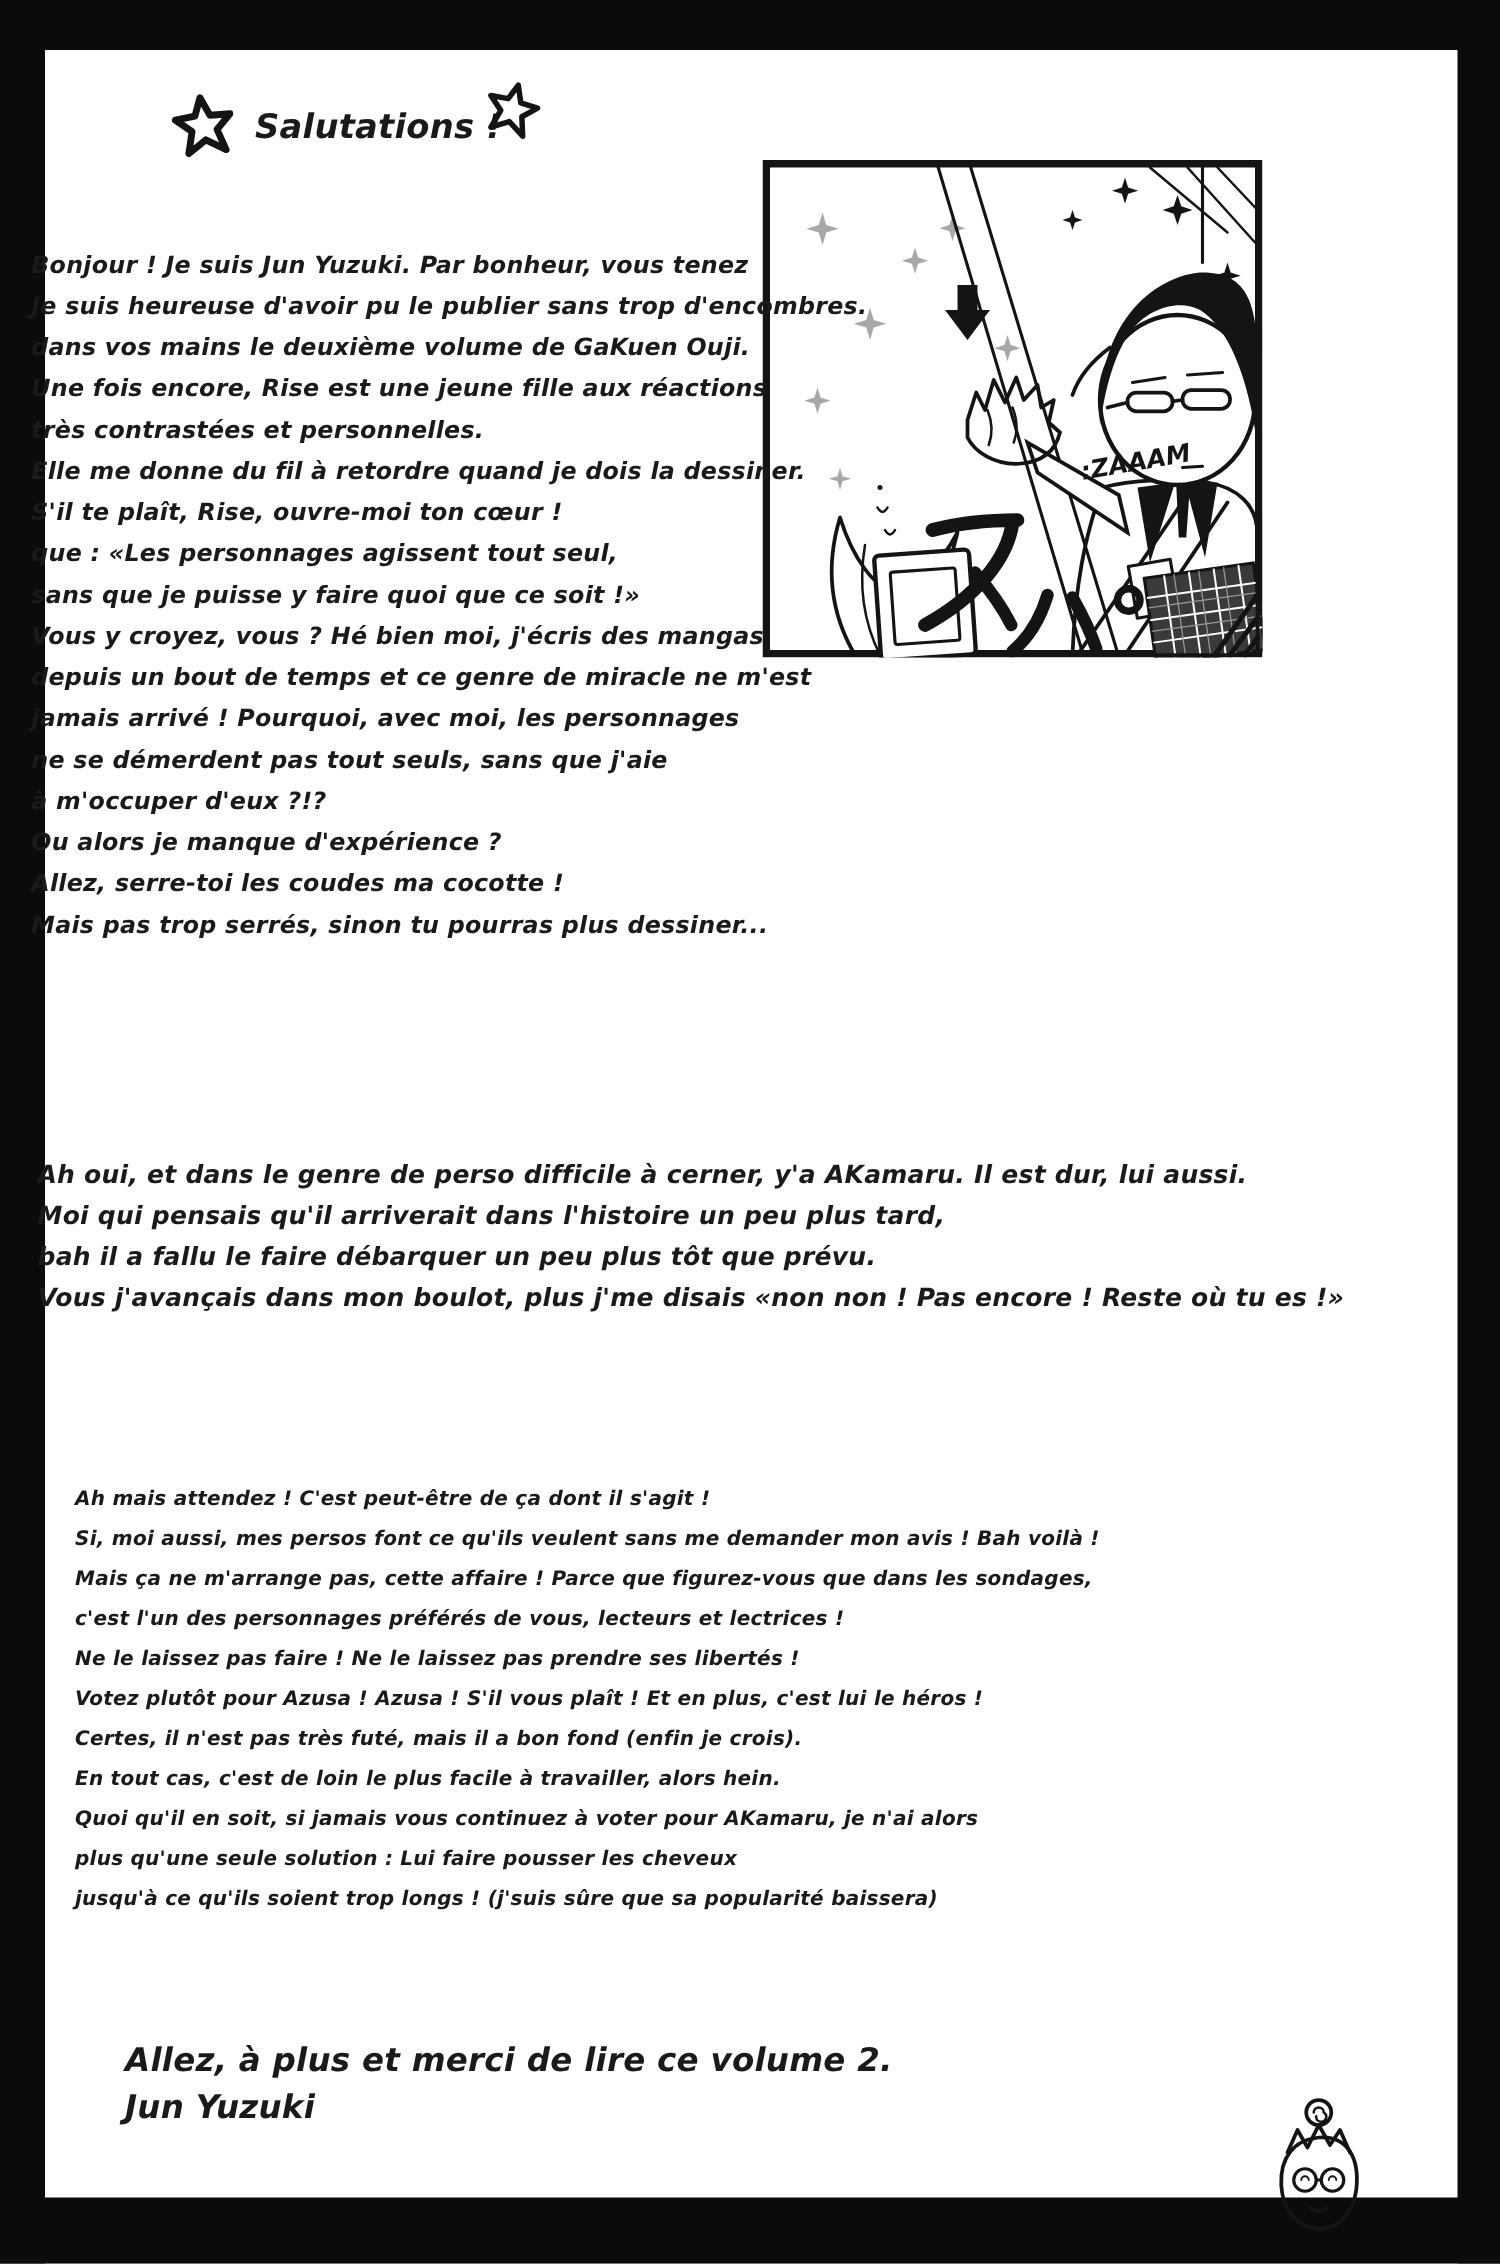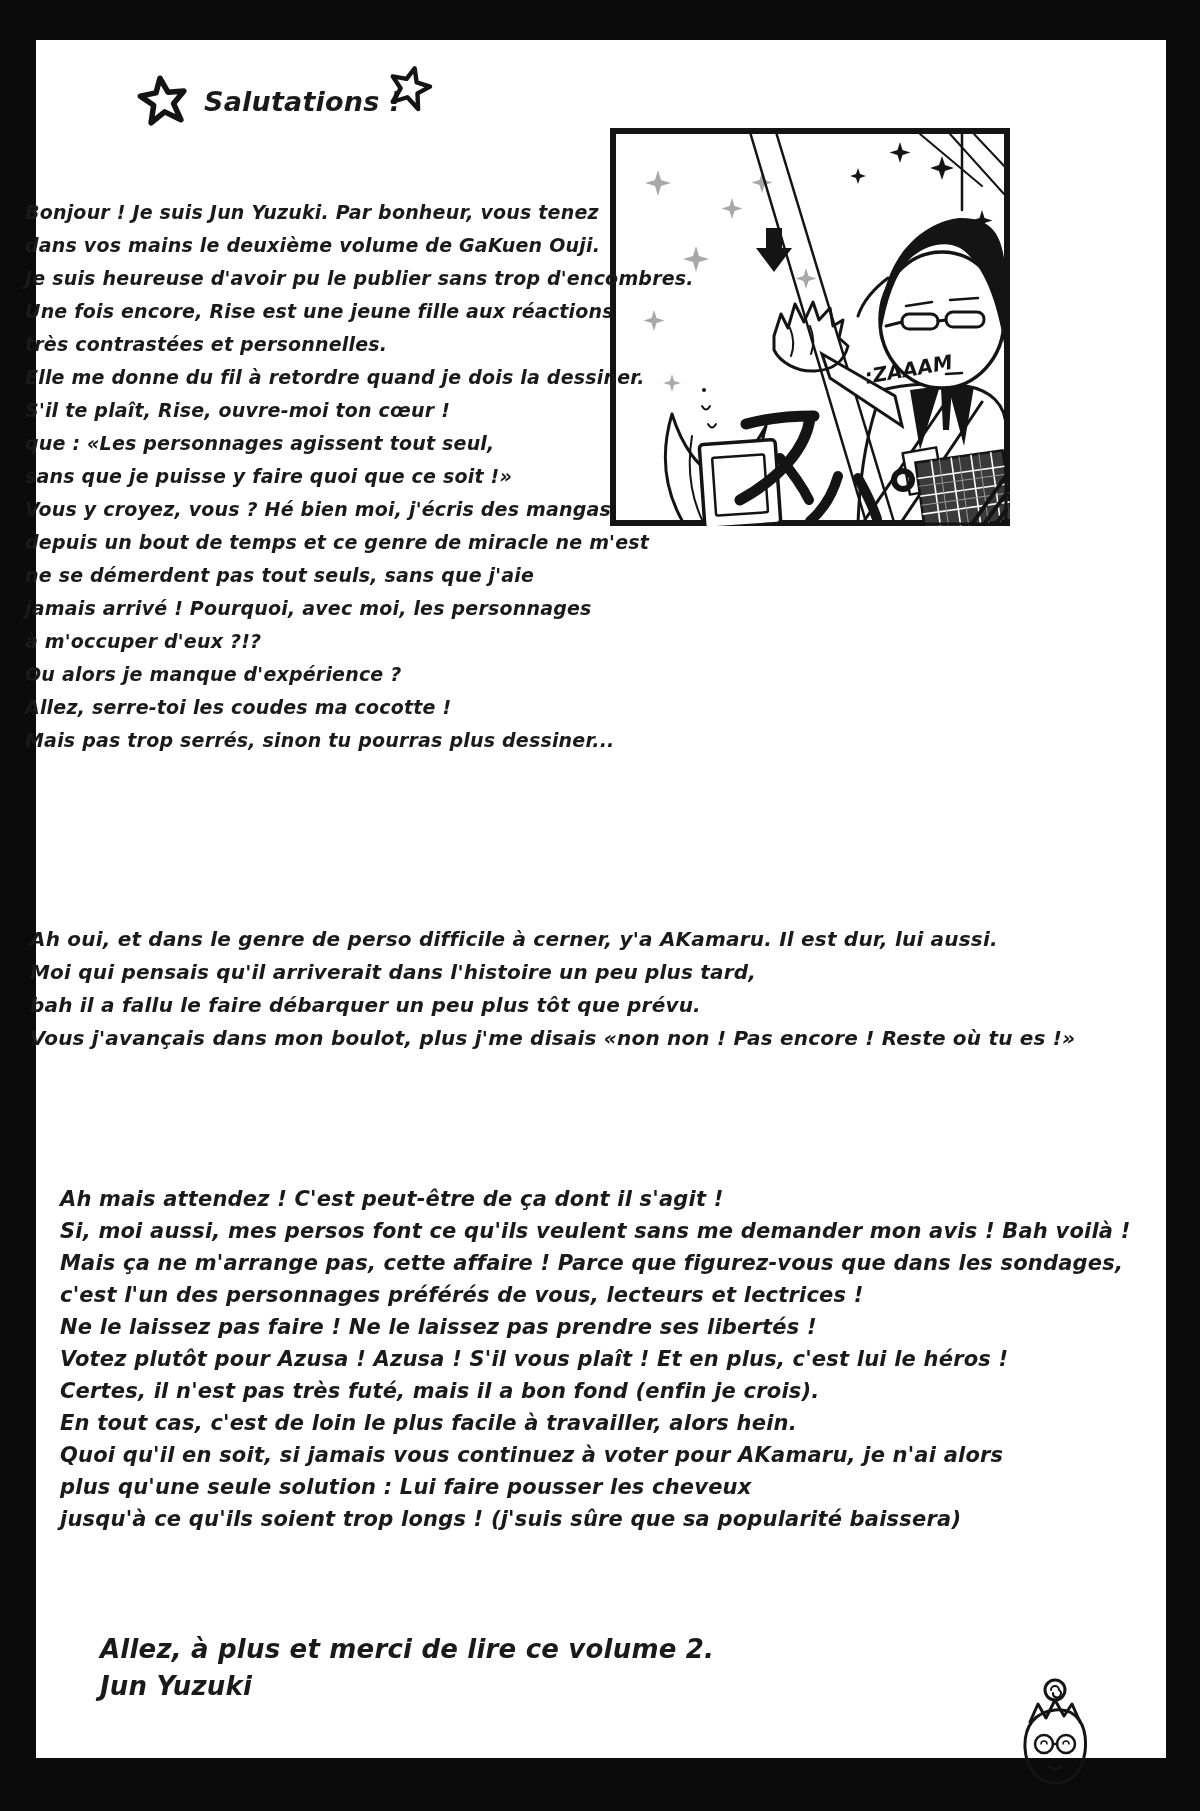--- a/index.html
+++ b/index.html
@@ -14,21 +14,21 @@
   .title-row{position:absolute;left:138px;top:66px;height:70px;}
   .title-text{position:absolute;left:66px;top:20px;font-size:27px;font-weight:bold;white-space:nowrap;}
   .star{position:absolute;}
   .star1{left:0;top:8px;transform:rotate(-8deg);}
   .star2{left:250px;top:-2px;transform:rotate(14deg);}
   .panel{position:absolute;left:610px;top:128px;width:400px;height:398px;}
   .para{position:absolute;text-align:left;font-weight:bold;}
   .para .line{white-space:nowrap;}
   .p1{left:25px;top:196px;width:585px;font-size:19px;line-height:33px;}
   .p2{left:30px;top:905px;width:970px;font-size:20px;line-height:33px;margin-top:18px;}
-  .p3{left:60px;top:1183px;width:1080px;font-size:21px;line-height:32px;}
+  .p3{left:60px;top:1183px;width:1080px;font-size:16px;line-height:32px;}
   .closing{left:100px;top:1631px;width:480px;font-size:26px;line-height:37px;}
   .doodle{position:absolute;left:1010px;top:1672px;z-index:3;}
   svg .ink{stroke:#141414;fill:none;stroke-linecap:round;stroke-linejoin:round;}
 </style>
 </head>
 <body>
 
 <div class="page">
 
   <div class="bar bar-top"></div>
@@ -156,32 +156,32 @@
     <g>
       <path class="ink" stroke-width="10" d="M228,348 C222,368 212,383 200,393"></path>
       <path class="ink" stroke-width="10" d="M248,350 C257,366 263,379 267,391"></path>
     </g>
     <circle cx="293" cy="352" r="9" class="ink" stroke-width="6"></circle>
     <text x="256" y="256" transform="rotate(-10 256 256)" font-size="20" font-weight="bold" font-style="italic" font-family="DejaVu Sans, sans-serif" fill="#141414">:ZAAAM</text>
   </svg>
 
   <div class="para p1 hand">
       <div class="line">Bonjour ! Je suis Jun Yuzuki. Par bonheur, vous tenez</div>
+      <div class="line">Je suis heureuse d'avoir pu le publier sans trop d'encombres.</div>
       <div class="line">dans vos mains le deuxième volume de GaKuen Ouji.</div>
-      <div class="line">Je suis heureuse d'avoir pu le publier sans trop d'encombres.</div>
       <div class="line">Une fois encore, Rise est une jeune fille aux réactions</div>
       <div class="line">très contrastées et personnelles.</div>
       <div class="line">Elle me donne du fil à retordre quand je dois la dessiner.</div>
       <div class="line">S'il te plaît, Rise, ouvre-moi ton cœur !</div>
       <div class="line">que : «Les personnages agissent tout seul,</div>
       <div class="line">sans que je puisse y faire quoi que ce soit !»</div>
       <div class="line">Vous y croyez, vous ? Hé bien moi, j'écris des mangas</div>
       <div class="line">depuis un bout de temps et ce genre de miracle ne m'est</div>
+      <div class="line">jamais arrivé ! Pourquoi, avec moi, les personnages</div>
       <div class="line">ne se démerdent pas tout seuls, sans que j'aie</div>
-      <div class="line">jamais arrivé ! Pourquoi, avec moi, les personnages</div>
       <div class="line">à m'occuper d'eux ?!?</div>
       <div class="line">Ou alors je manque d'expérience ?</div>
       <div class="line">Allez, serre-toi les coudes ma cocotte !</div>
       <div class="line">Mais pas trop serrés, sinon tu pourras plus dessiner...</div>
     </div>
   <div class="para p2 hand">
       <div class="line">Ah oui, et dans le genre de perso difficile à cerner, y'a AKamaru. Il est dur, lui aussi.</div>
       <div class="line">Moi qui pensais qu'il arriverait dans l'histoire un peu plus tard,</div>
       <div class="line">bah il a fallu le faire débarquer un peu plus tôt que prévu.</div>
       <div class="line">Vous j'avançais dans mon boulot, plus j'me disais «non non ! Pas encore ! Reste où tu es !»</div>

